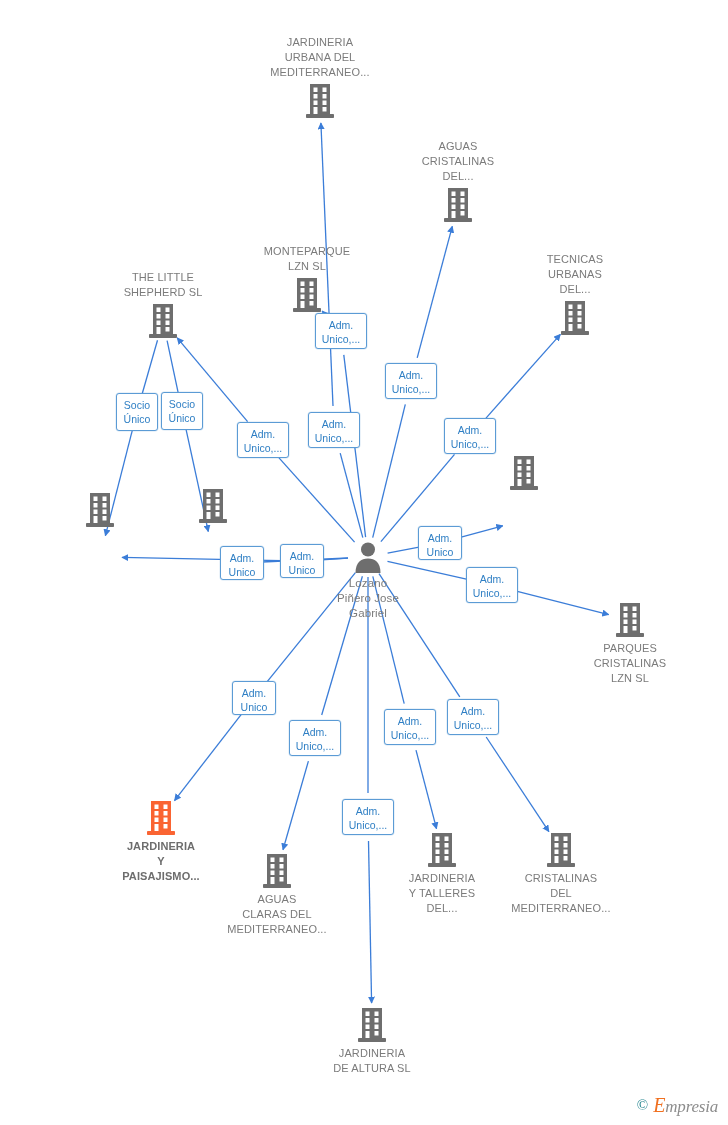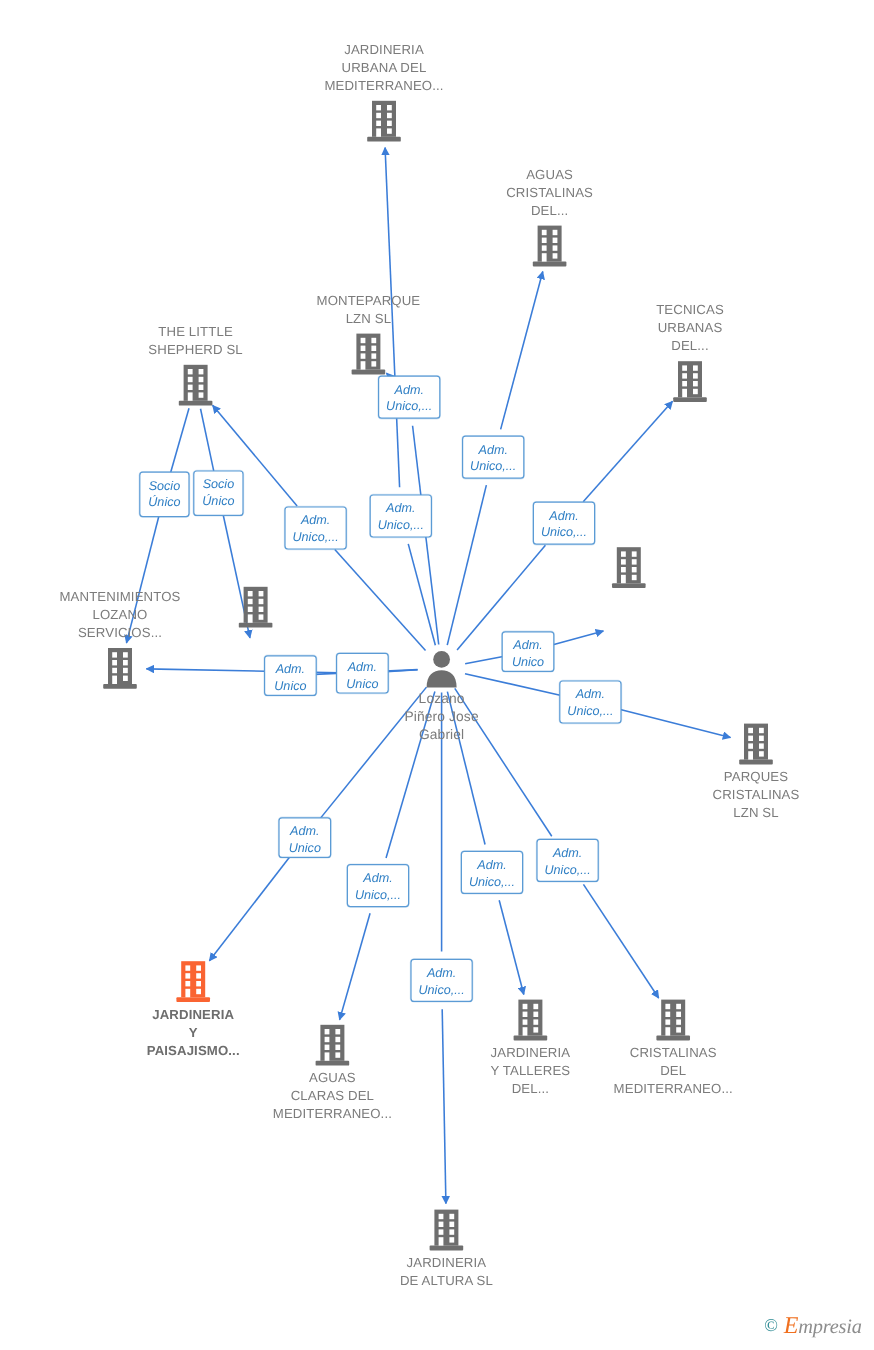--- a/index.html
+++ b/index.html
@@ -56,21 +56,20 @@
     border: 1.4px solid #5b9bd5;
     border-radius: 3px;
     color: #2f7fc4;
     font-size: 10.5px;
     line-height: 14px;
     text-align: center;
     padding: 4px 3px 3px 3px;
     white-space: pre-line;
     z-index: 5;
     box-shadow: 0 0 0 0.5px rgba(91,155,213,0.25);
-    font-style: italic;
   }
 
   
   #watermark {
     position: absolute;
     right: 10px;
     bottom: 8px;
     display: flex;
     align-items: center;
     gap: 5px;
@@ -218,23 +217,20 @@
             <rect x="18.5" y="5.5" width="4" height="4.5" fill="#fff"></rect>
             <rect x="9.5" y="12" width="4" height="4.5" fill="#fff"></rect>
             <rect x="18.5" y="12" width="4" height="4.5" fill="#fff"></rect>
             <rect x="9.5" y="18.5" width="4" height="4.5" fill="#fff"></rect>
             <rect x="18.5" y="18.5" width="4" height="4.5" fill="#fff"></rect>
             <rect x="9.5" y="25" width="4" height="7" fill="#fff"></rect>
             <rect x="18.5" y="25" width="4" height="4.5" fill="#fff"></rect>
           </svg></span>
       </div>
       <div class="node company label-above" style="left: 100px; top: 491px;">
-        <span class="label">MANTENIMIENTOS
-LOZANO
-SERVICIOS...</span>
         <span class="glyph"><svg width="32" height="38" viewBox="0 0 32 38" xmlns="http://www.w3.org/2000/svg">
             <rect x="6" y="2" width="20" height="30" fill="#6e6e6e"></rect>
             <rect x="2" y="32" width="28" height="4" rx="0.8" fill="#6e6e6e"></rect>
             <rect x="9.5" y="5.5" width="4" height="4.5" fill="#fff"></rect>
             <rect x="18.5" y="5.5" width="4" height="4.5" fill="#fff"></rect>
             <rect x="9.5" y="12" width="4" height="4.5" fill="#fff"></rect>
             <rect x="18.5" y="12" width="4" height="4.5" fill="#fff"></rect>
             <rect x="9.5" y="18.5" width="4" height="4.5" fill="#fff"></rect>
             <rect x="18.5" y="18.5" width="4" height="4.5" fill="#fff"></rect>
             <rect x="9.5" y="25" width="4" height="7" fill="#fff"></rect>

